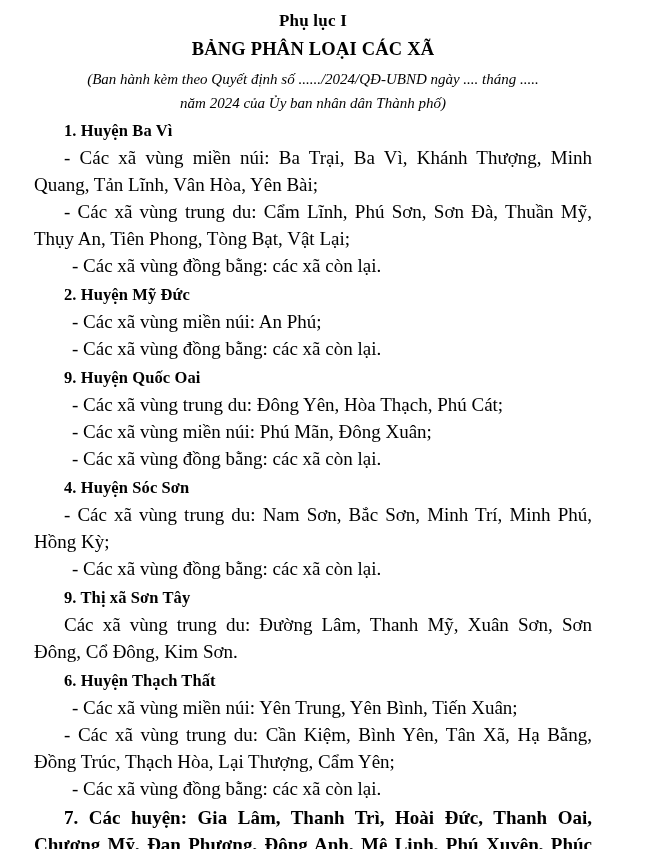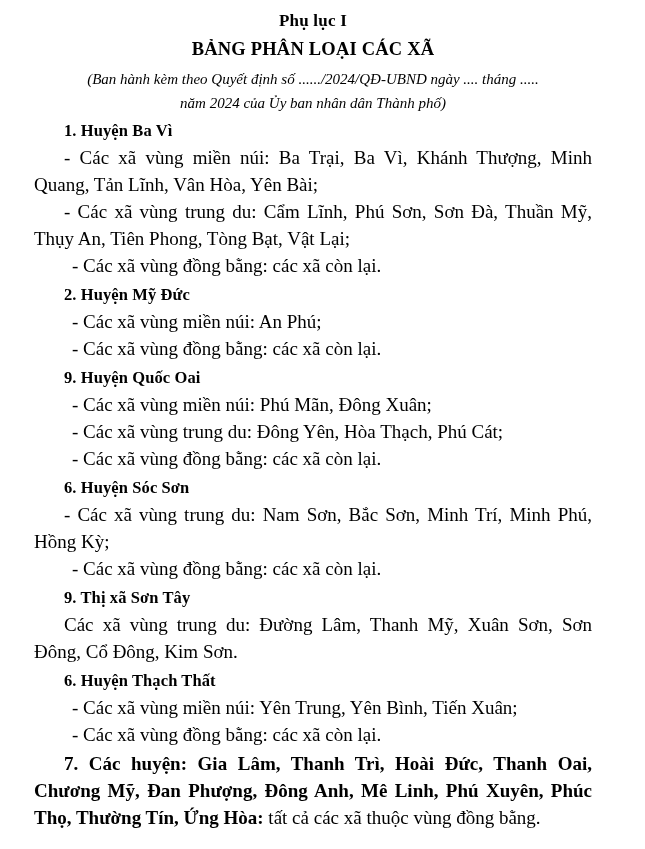--- a/index.html
+++ b/index.html
@@ -100,39 +100,40 @@
   </div>
 
   <div class="section">
     <div class="section-heading">2. Huyện Mỹ Đức</div>
     <p class="para compact">- Các xã vùng miền núi: An Phú;</p>
     <p class="para compact">- Các xã vùng đồng bằng: các xã còn lại.</p>
   </div>
 
   <div class="section">
     <div class="section-heading">9. Huyện Quốc Oai</div>
+    <p class="para compact">- Các xã vùng trung du: Đông Yên, Hòa Thạch, Phú Cát;</p>
     <p class="para compact">- Các xã vùng miền núi: Phú Mãn, Đông Xuân;</p>
-    <p class="para compact">- Các xã vùng trung du: Đông Yên, Hòa Thạch, Phú Cát;</p>
     <p class="para compact">- Các xã vùng đồng bằng: các xã còn lại.</p>
   </div>
 
   <div class="section">
-    <div class="section-heading">6. Huyện Sóc Sơn</div>
+    <div class="section-heading">4. Huyện Sóc Sơn</div>
     <p class="para indent-wide">- Các xã vùng trung du: Nam Sơn, Bắc Sơn, Minh Trí, Minh Phú, Hồng Kỳ;</p>
     <p class="para compact">- Các xã vùng đồng bằng: các xã còn lại.</p>
   </div>
 
   <div class="section">
     <div class="section-heading">9. Thị xã Sơn Tây</div>
     <p class="para indent-wide">Các xã vùng trung du: Đường Lâm, Thanh Mỹ, Xuân Sơn, Sơn Đông, Cổ Đông, Kim Sơn.</p>
   </div>
 
   <div class="section">
     <div class="section-heading">6. Huyện Thạch Thất</div>
     <p class="para compact">- Các xã vùng miền núi: Yên Trung, Yên Bình, Tiến Xuân;</p>
+    <p class="para indent-wide">- Các xã vùng trung du: Cần Kiệm, Bình Yên, Tân Xã, Hạ Bằng, Đồng Trúc, Thạch Hòa, Lại Thượng, Cẩm Yên;</p>
     <p class="para compact">- Các xã vùng đồng bằng: các xã còn lại.</p>
   </div>
 
   <div class="section">
     <p class="para indent-wide"><span class="bold">7. Các huyện: Gia Lâm, Thanh Trì, Hoài Đức, Thanh Oai, Chương Mỹ, Đan Phượng, Đông Anh, Mê Linh, Phú Xuyên, Phúc Thọ, Thường Tín, Ứng Hòa:</span><span> tất cả các xã thuộc vùng đồng bằng.</span></p>
   </div>
 
 </div>
 
 </body></html>

